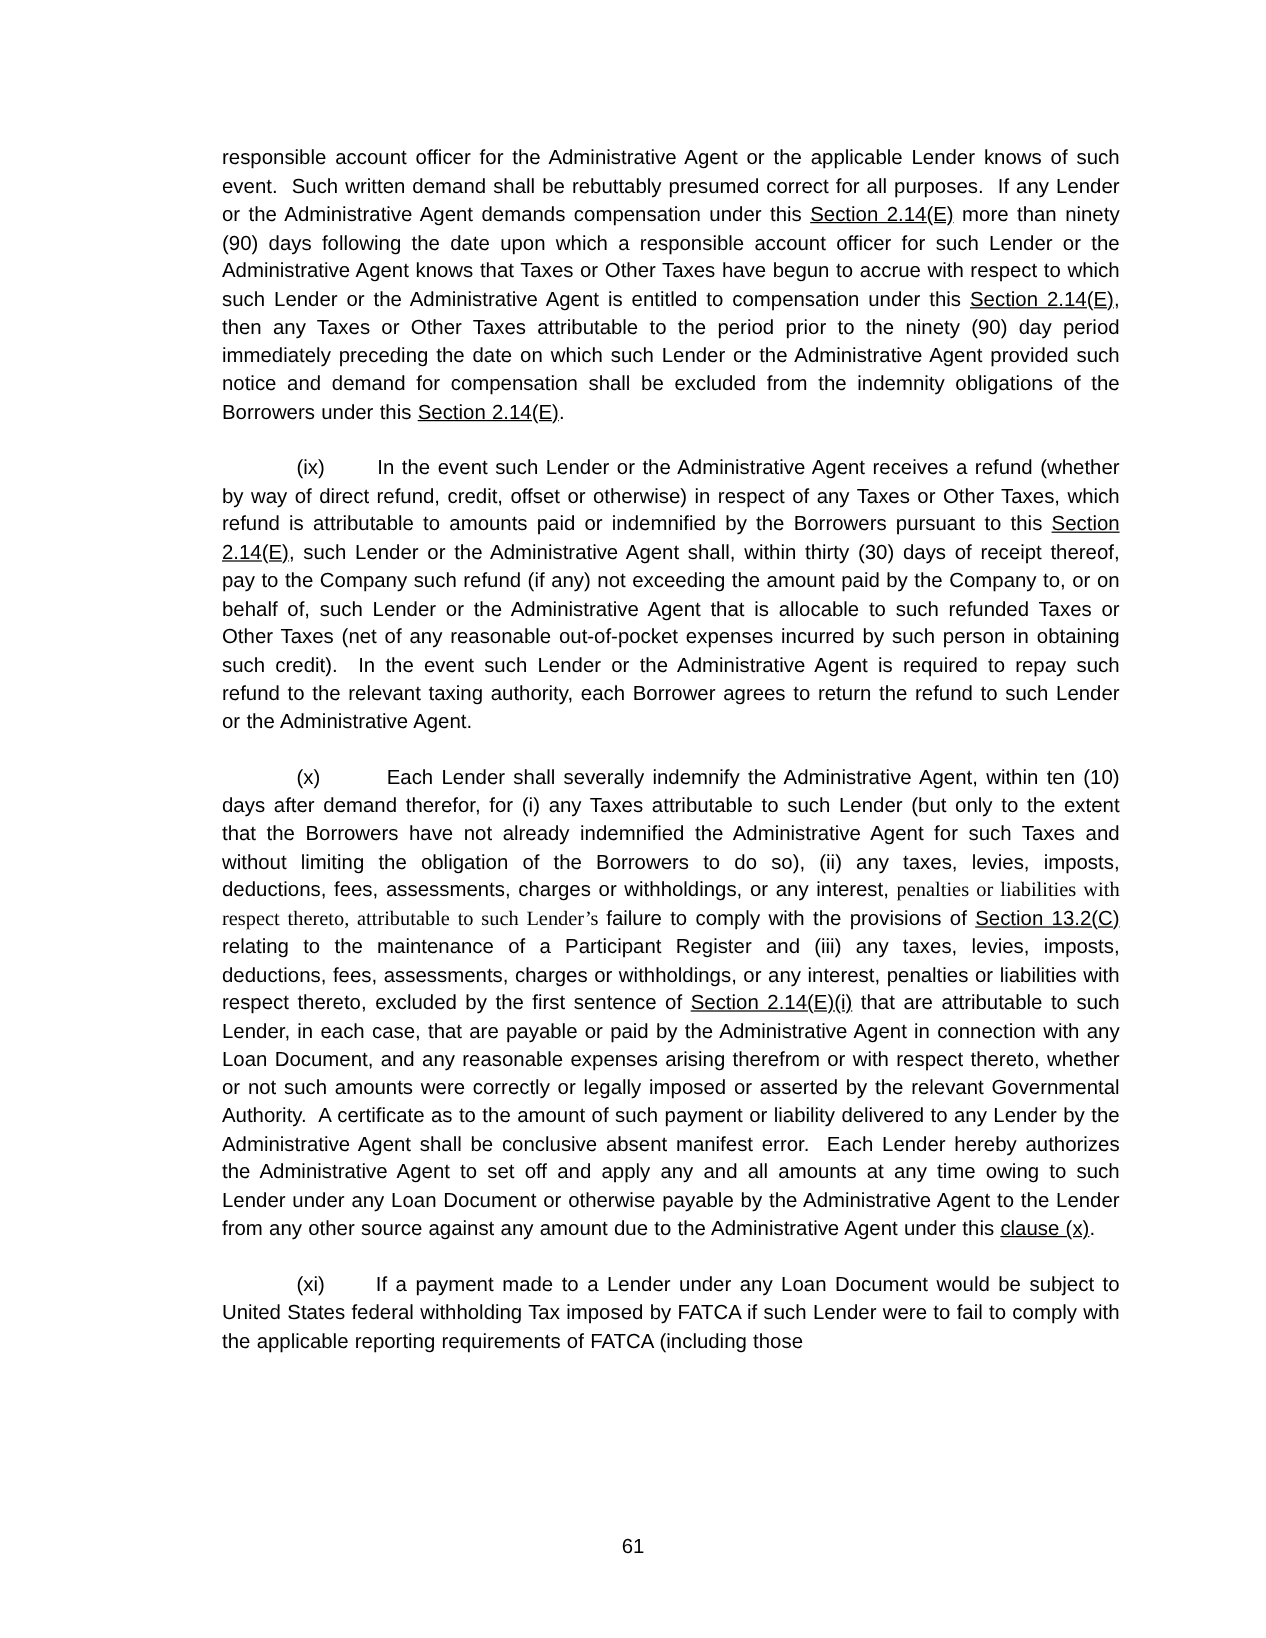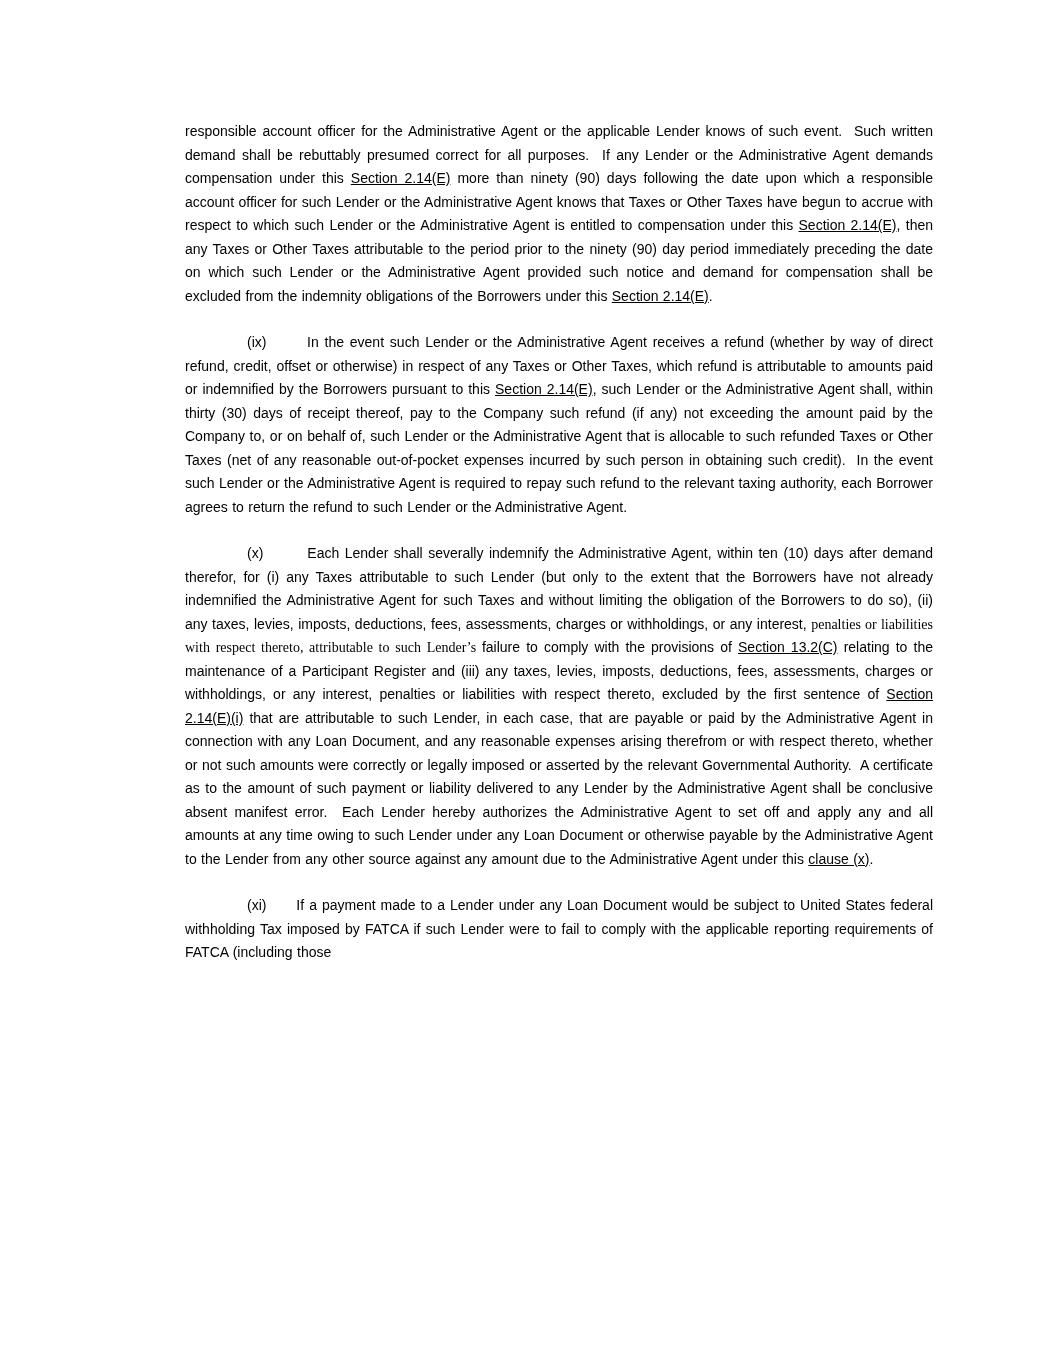--- a/index.html
+++ b/index.html
@@ -18,21 +18,21 @@
   }
   .content {
     position: absolute;
     left: 185px;
     top: 120px;
     width: 748px;
   }
   .para {
     margin: 0 0 23px 0;
     text-align: justify;
-    font-size: 14px;
+    font-size: 17px;
     line-height: 23.5px;
     word-spacing: 0.5px;
   }
   .para.indent {
     text-indent: 62px;
     margin-top: 20px;
   }
   .u {
     text-decoration: underline;
   }
@@ -52,13 +52,14 @@
 </head>
 <body>
 
 <div class="page">
   <main class="content">
     <p class="para"><span>responsible account officer for the Administrative Agent or the applicable Lender knows of such event.&nbsp; Such written demand shall be rebuttably presumed correct for all purposes.&nbsp; If any Lender or the Administrative Agent demands compensation under this </span><span class="u">Section 2.14(E)</span><span> more than ninety (90) days following the date upon which a responsible account officer for such Lender or the Administrative Agent knows that Taxes or Other Taxes have begun to accrue with respect to which such Lender or the Administrative Agent is entitled to compensation under this </span><span class="u">Section 2.14(E)</span><span>, then any Taxes or Other Taxes attributable to the period prior to the ninety (90) day period immediately preceding the date on which such Lender or the Administrative Agent provided such notice and demand for compensation shall be excluded from the indemnity obligations of the Borrowers under this </span><span class="u">Section 2.14(E)</span><span>.</span></p>
     <p class="para indent"><span>(ix)&nbsp;&nbsp;&nbsp;&nbsp;&nbsp;&nbsp;&nbsp;In the event such Lender or the Administrative Agent receives a refund (whether by way of direct refund, credit, offset or otherwise) in respect of any Taxes or Other Taxes, which refund is attributable to amounts paid or indemnified by the Borrowers pursuant to this </span><span class="u">Section 2.14(E)</span><span>, such Lender or the Administrative Agent shall, within thirty (30) days of receipt thereof, pay to the Company such refund (if any) not exceeding the amount paid by the Company to, or on behalf of, such Lender or the Administrative Agent that is allocable to such refunded Taxes or Other Taxes (net of any reasonable out-of-pocket expenses incurred by such person in obtaining such credit).&nbsp; In the event such Lender or the Administrative Agent is required to repay such refund to the relevant taxing authority, each Borrower agrees to return the refund to such Lender or the Administrative Agent.</span></p>
     <p class="para indent"><span>(x)&nbsp;&nbsp;&nbsp;&nbsp;&nbsp;&nbsp;&nbsp;&nbsp;Each Lender shall severally indemnify the Administrative Agent, within ten (10) days after demand therefor, for (i) any Taxes attributable to such Lender (but only to the extent that the Borrowers have not already indemnified the Administrative Agent for such Taxes and without limiting the obligation of the Borrowers to do so), (ii) any taxes, levies, imposts, deductions, fees, assessments, charges or withholdings, or any interest, </span><span class="serif">penalties or liabilities with respect thereto, attributable to such Lender’s </span><span>failure to comply with the provisions of </span><span class="u">Section 13.2(C)</span><span> relating to the maintenance of a Participant Register and (iii) any taxes, levies, imposts, deductions, fees, assessments, charges or withholdings, or any interest, penalties or liabilities with respect thereto, excluded by the first sentence of </span><span class="u">Section 2.14(E)(i)</span><span> that are attributable to such Lender, in each case, that are payable or paid by the Administrative Agent in connection with any Loan Document, and any reasonable expenses arising therefrom or with respect thereto, whether or not such amounts were correctly or legally imposed or asserted by the relevant Governmental Authority.&nbsp; A certificate as to the amount of such payment or liability delivered to any Lender by the Administrative Agent shall be conclusive absent manifest error.&nbsp; Each Lender hereby authorizes the Administrative Agent to set off and apply any and all amounts at any time owing to such Lender under any Loan Document or otherwise payable by the Administrative Agent to the Lender from any other source against any amount due to the Administrative Agent under this </span><span class="u">clause (x)</span><span>.</span></p>
     <p class="para indent"><span>(xi)&nbsp;&nbsp;&nbsp;&nbsp;&nbsp;&nbsp;If a payment made to a Lender under any Loan Document would be subject to United States federal withholding Tax imposed by FATCA if such Lender were to fail to comply with the applicable reporting requirements of FATCA (including those</span></p>
   </main>
+  <footer class="page-number">61</footer>
 </div>
 
 </body></html>

